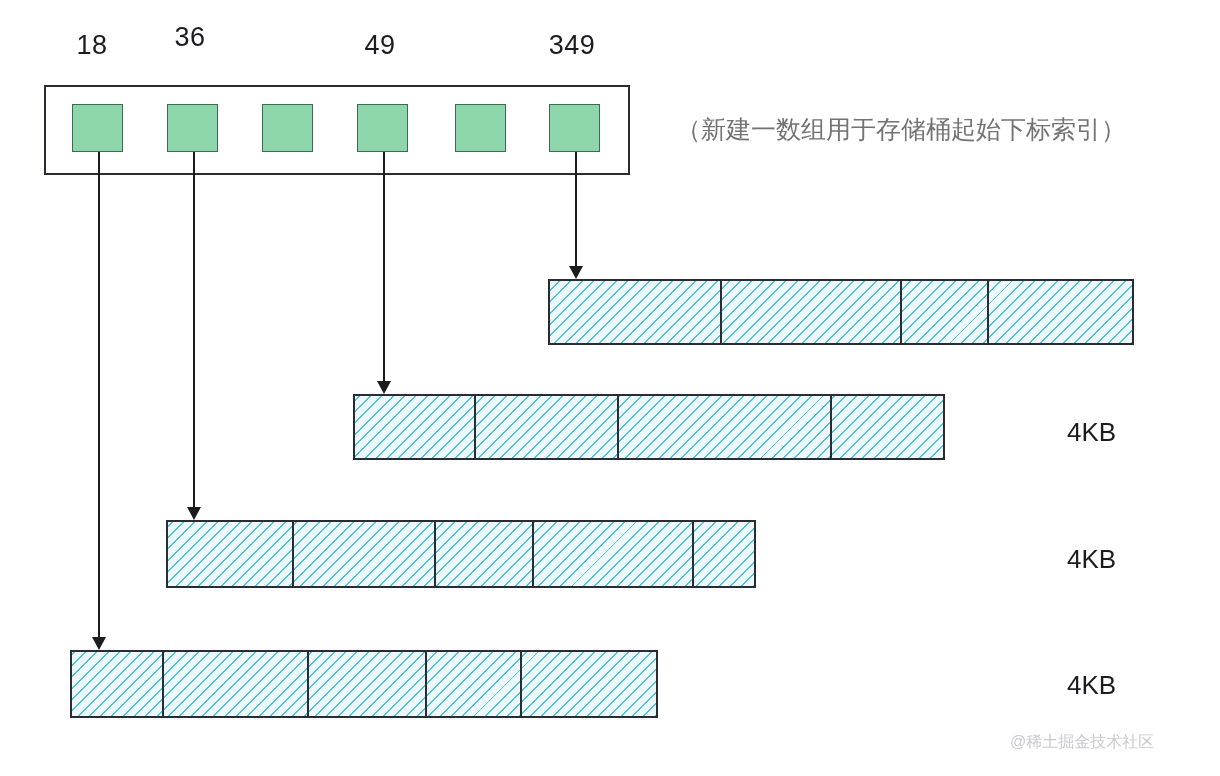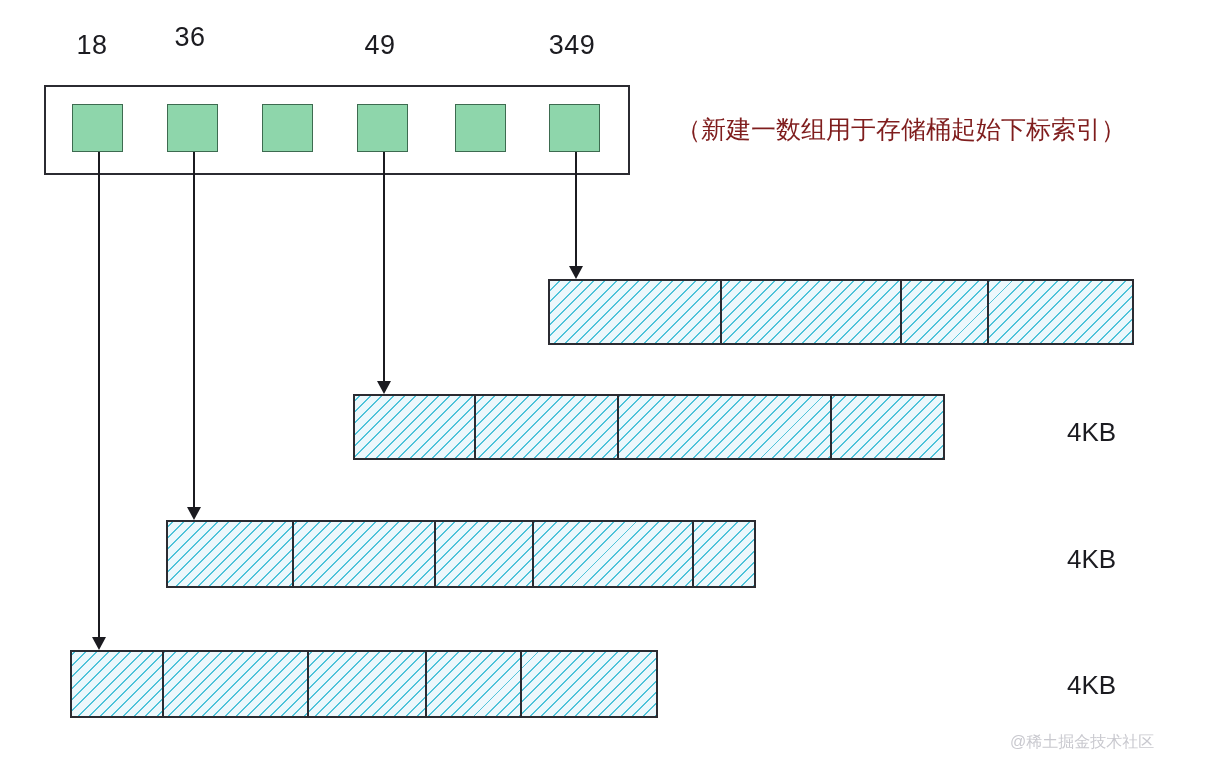--- a/index.html
+++ b/index.html
@@ -74,21 +74,21 @@
   .size-label{
     position:absolute;
     font-size:26px;
     color:#1b1b20;
     line-height:1;
     white-space:nowrap;
   }
   .note{
     position:absolute;
     font-size:25px;
-    color:#7f1d1d;
+    color:#737373;
     line-height:1;
     white-space:nowrap;
   }
   .watermark{
     position:absolute;
     font-size:16px;
     color:#c9c9cf;
     line-height:1;
     white-space:nowrap;
   }

